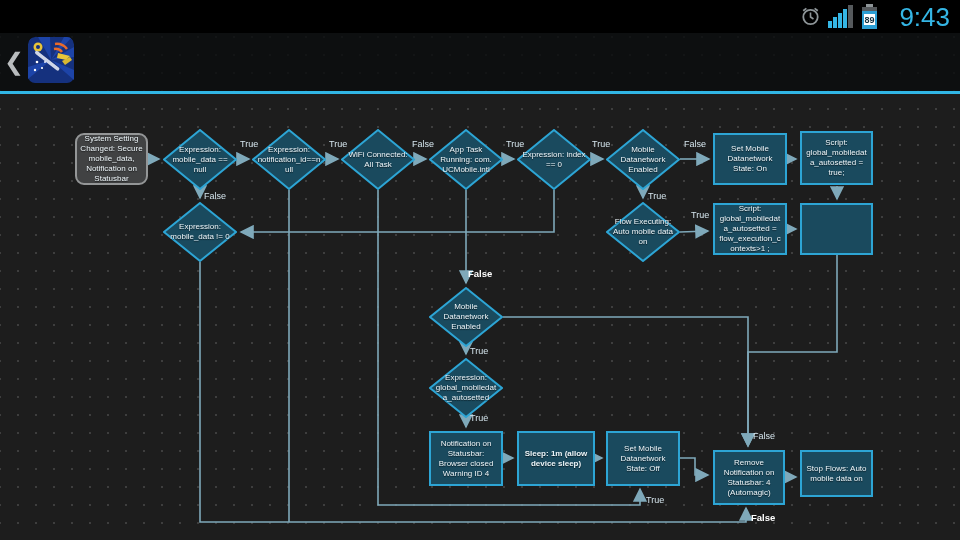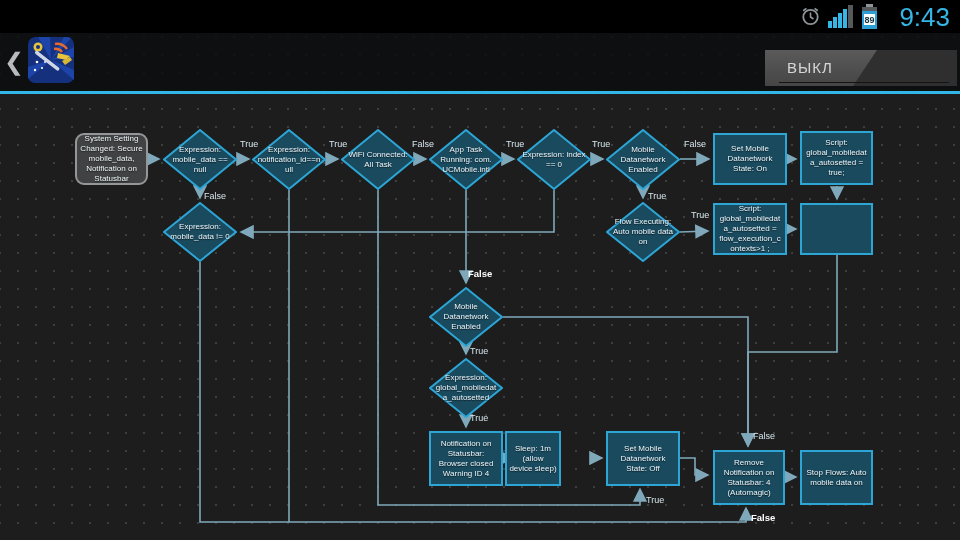--- a/index.html
+++ b/index.html
@@ -120,25 +120,20 @@
       <path d="M26 12 a8 8 0 0 1 8 3 M27 7 a13 13 0 0 1 12 5" stroke="#e86a2a" stroke-width="2.5" fill="none"></path>
       <path d="M30 16 l12 3 -4 4 -9-2 z" fill="#e8c53a"></path>
       <path d="M34 24 l8-4 2 3 -7 5 z" fill="#d8b832"></path>
       <rect x="4" y="22" width="30" height="3.4" rx="1.7" fill="#cfd6e8" transform="rotate(38 19 24)"></rect>
       <circle cx="9" cy="25" r="1.3" fill="#fff"></circle>
         <circle cx="14" cy="31" r="1.1" fill="#fff"></circle>
       <circle cx="7" cy="33" r="1.2" fill="#fff"></circle>
         <circle cx="17" cy="25" r="0.9" fill="#fff"></circle>
     </svg>
   </span>
-  <div id="switch">
-    <div id="swthumb"></div>
-    <span id="swlabel">ВЫКЛ</span>
-    <div id="swline"></div>
-  </div>
 </div>
 
 <div class="node start" style="left: 75px; top: 133px; width: 73px; height: 52px;">
     <span>System Setting
 Changed: Secure
 mobile_data,
 Notification on
 Statusbar</span>
   </div>
 <div class="node decision" style="left: 163px; top: 129px; width: 74px; height: 61px;">
@@ -238,36 +233,36 @@
   </div>
 <div class="node empty" style="left: 800px; top: 203px; width: 73px; height: 52px;">
     <span></span>
   </div>
 <div class="node action" style="left: 429px; top: 431px; width: 74px; height: 55px;">
     <span>Notification on
 Statusbar:
 Browser closed
 Warning ID 4</span>
   </div>
-<div class="node action" style="left: 505px; top: 431px; width: 56px; height: 55px;">
+<div class="node action" style="left: 517px; top: 431px; width: 78px; height: 55px; font-weight: bold;">
     <span>Sleep: 1m (allow
 device sleep)</span>
   </div>
 <div class="node action" style="left: 606px; top: 431px; width: 74px; height: 55px;">
     <span>Set Mobile
 Datanetwork
 State: Off</span>
   </div>
 <div class="node action" style="left: 713px; top: 450px; width: 72px; height: 55px;">
     <span>Remove
 Notification on
 Statusbar: 4
 (Automagic)</span>
   </div>
-<div class="node action" style="left: 800px; top: 450px; width: 73px; height: 55px;">
+<div class="node action" style="left: 800px; top: 450px; width: 73px; height: 47px;">
     <span>Stop Flows: Auto
 mobile data on</span>
   </div>
 <span class="elabel" style="left: 240px; top: 140px;">True</span>
 <span class="elabel" style="left: 329px; top: 140px;">True</span>
 <span class="elabel" style="left: 412px; top: 140px;">False</span>
 <span class="elabel" style="left: 506px; top: 140px;">True</span>
 <span class="elabel" style="left: 592px; top: 140px;">True</span>
 <span class="elabel" style="left: 684px; top: 140px;">False</span>
 <span class="elabel" style="left: 648px; top: 192px;">True</span>

